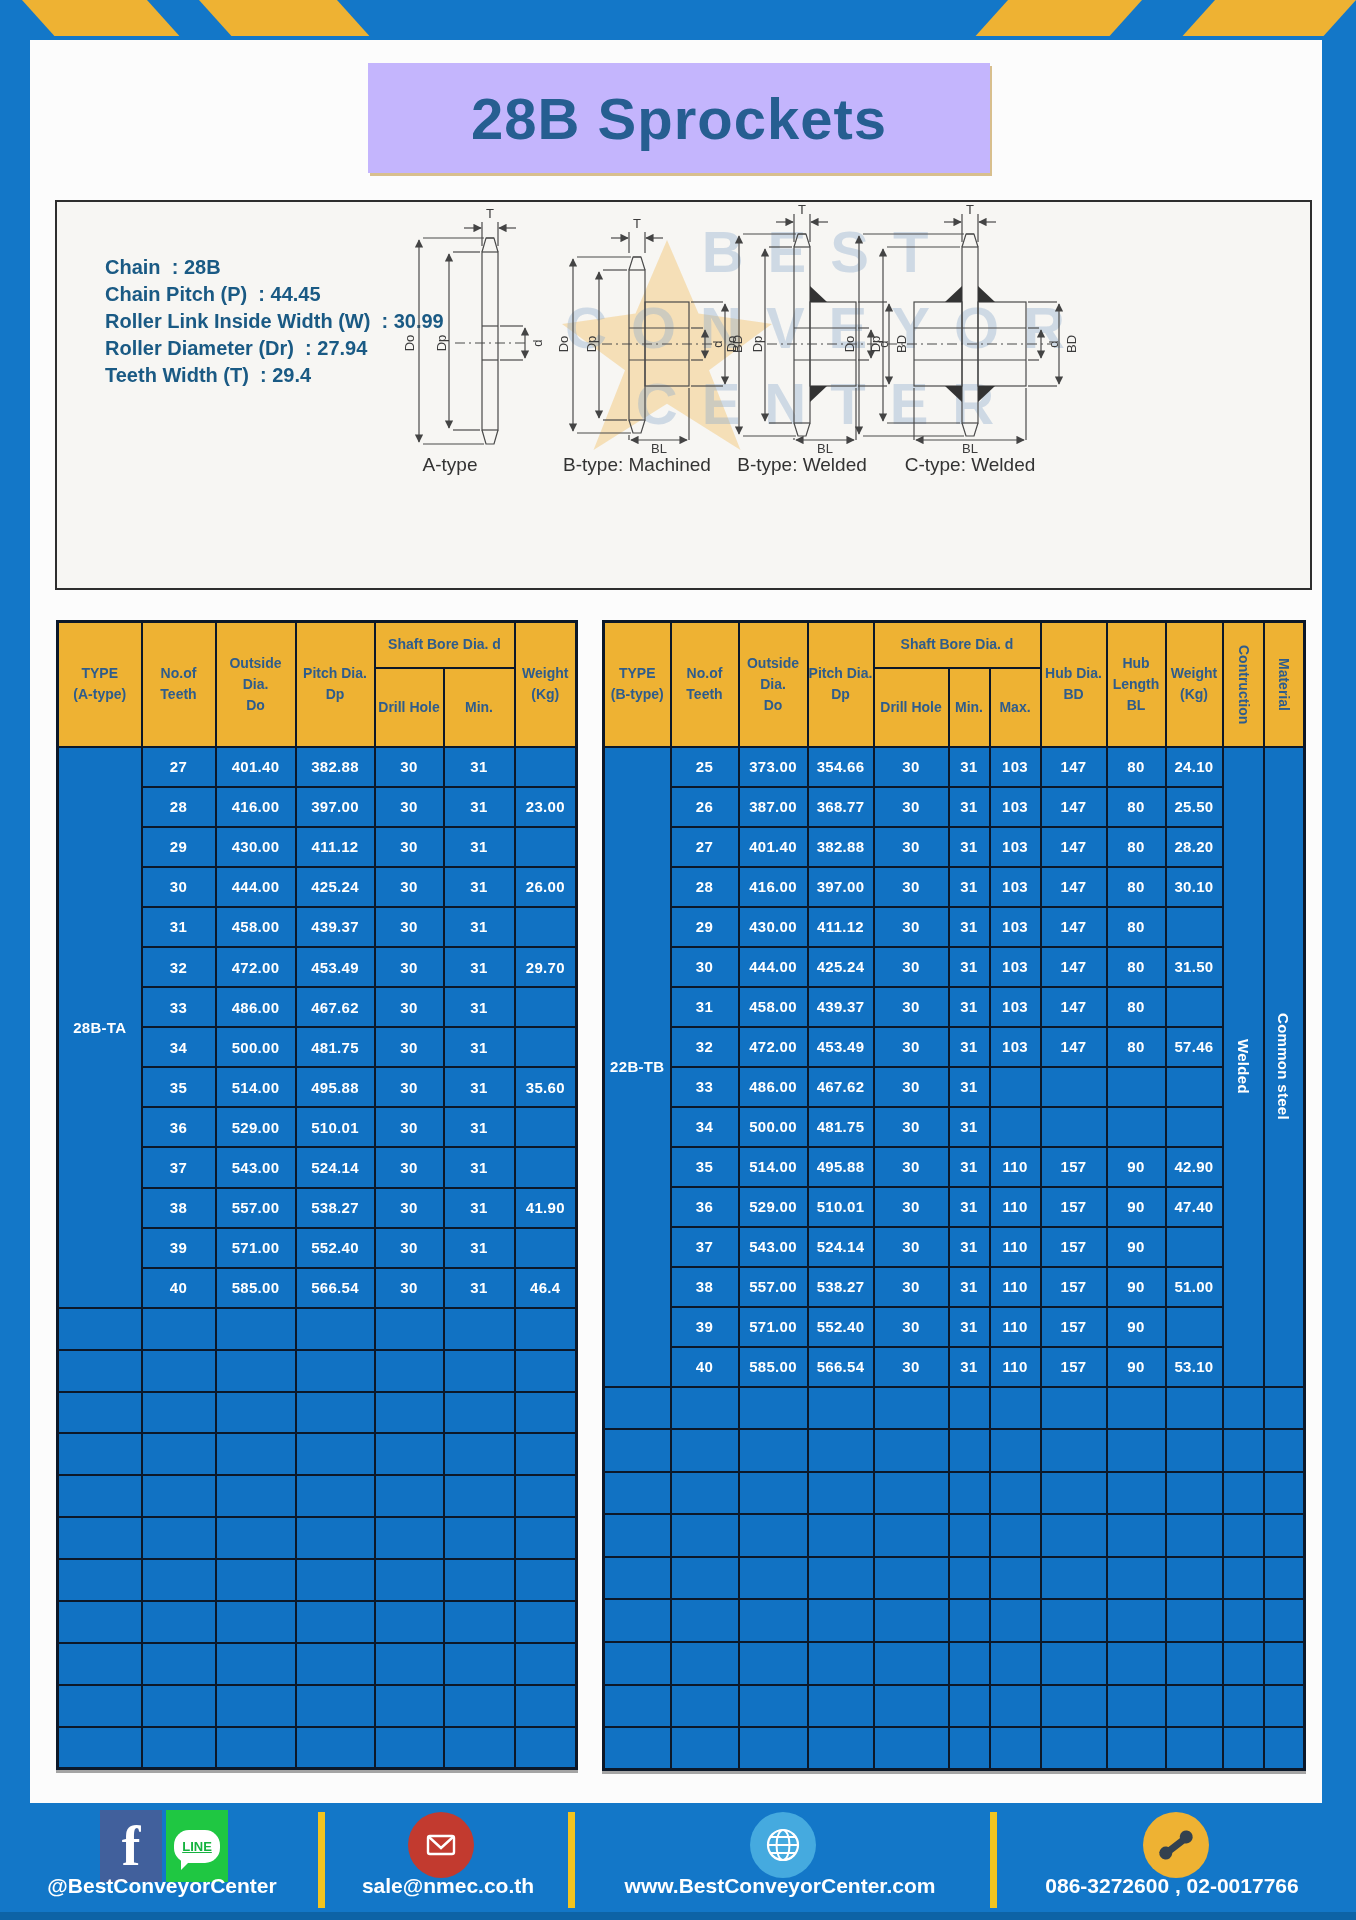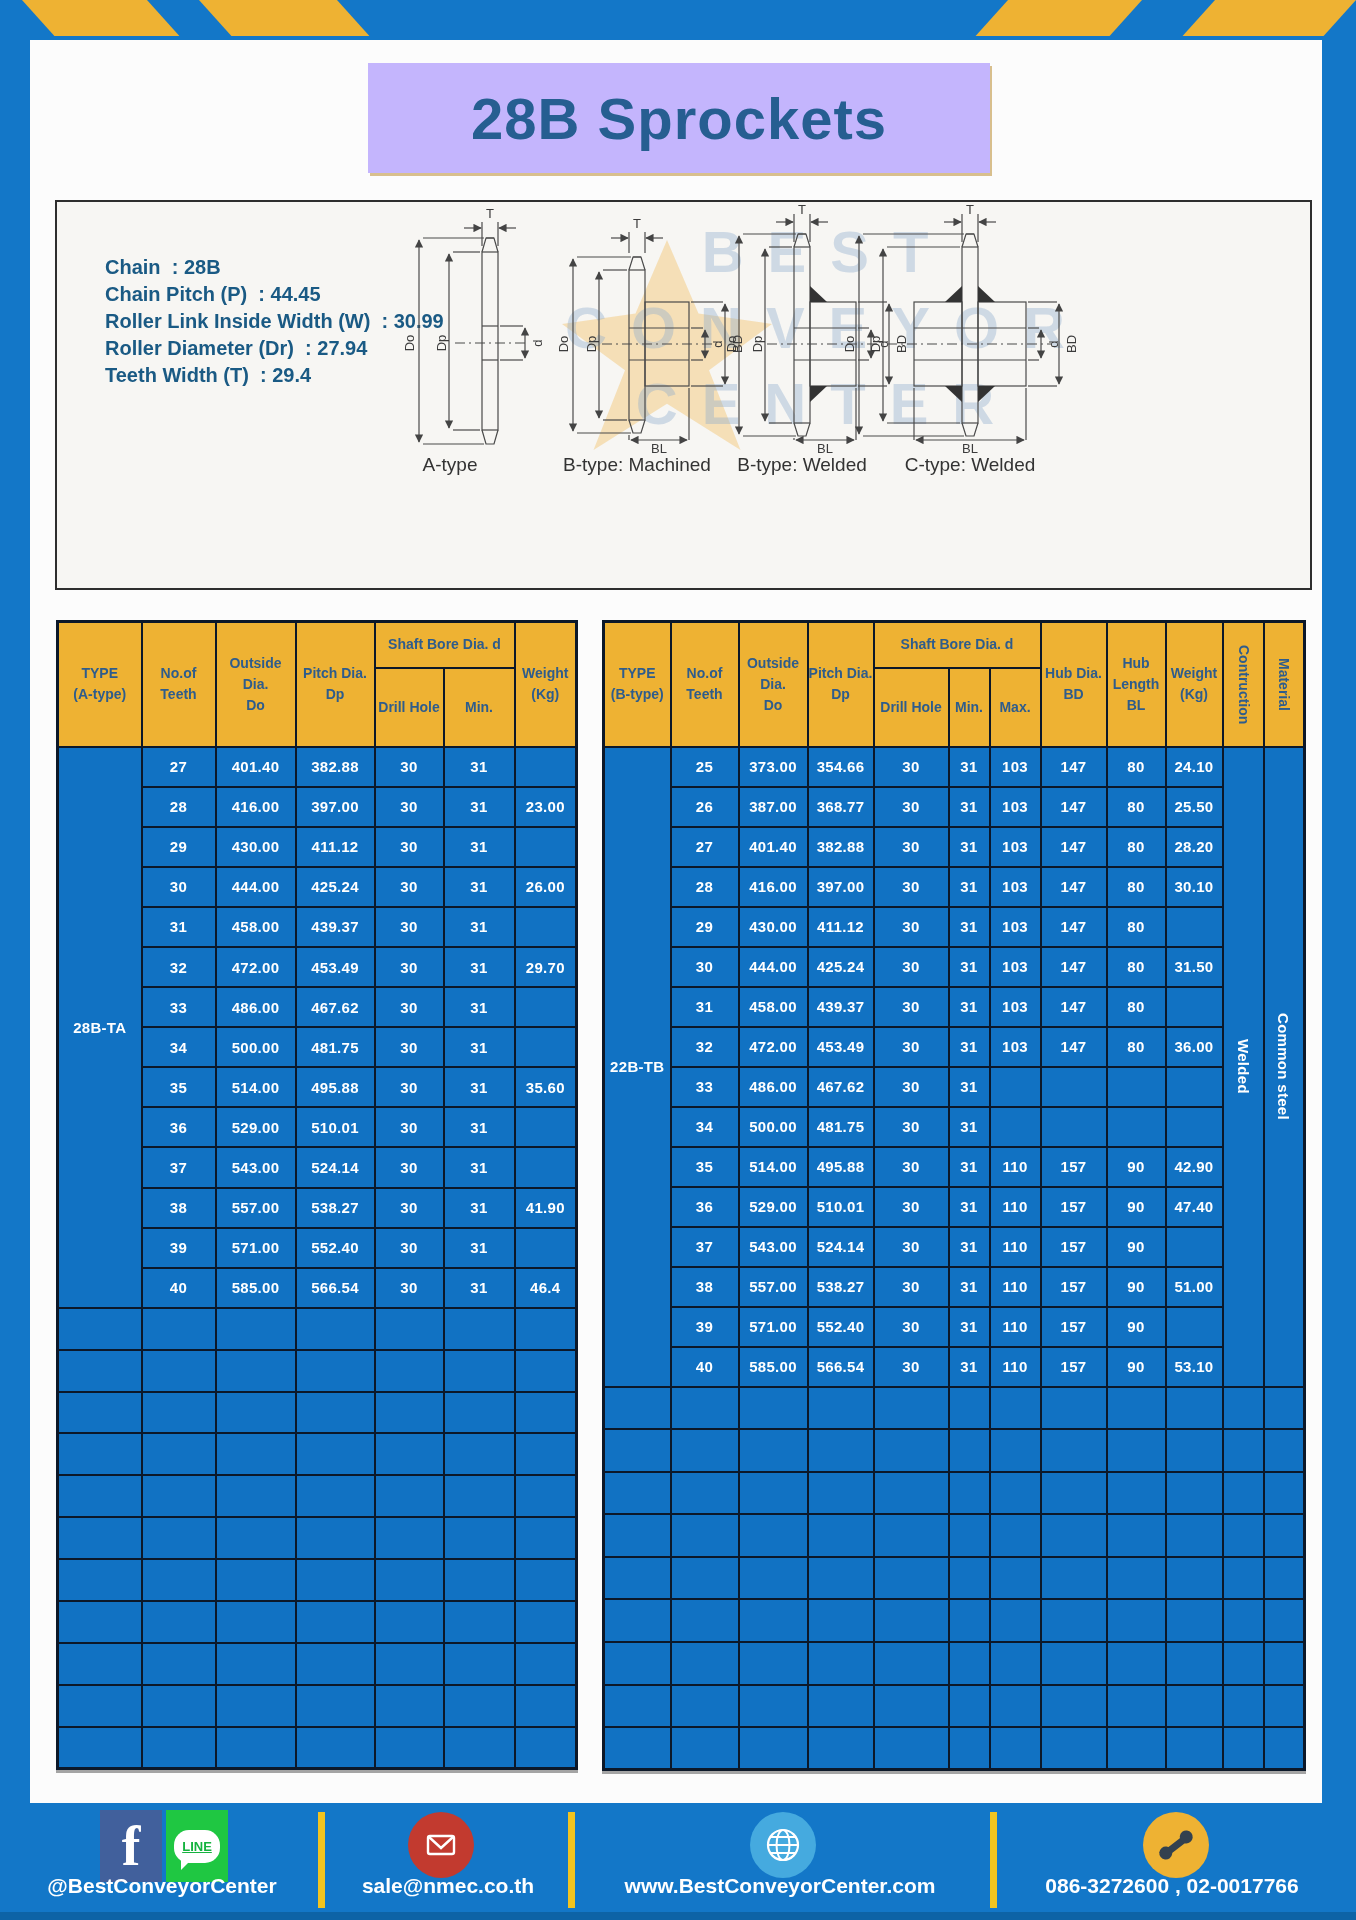--- a/index.html
+++ b/index.html
@@ -614,21 +614,21 @@
         </tr>
         <tr style="height: 40px;">
           <td>32</td>
           <td>472.00</td>
           <td>453.49</td>
           <td>30</td>
           <td>31</td>
           <td>103</td>
           <td>147</td>
           <td>80</td>
-          <td>36.00</td>
+          <td>57.46</td>
         </tr>
         <tr style="height: 40px;">
           <td>33</td>
           <td>486.00</td>
           <td>467.62</td>
           <td>30</td>
           <td>31</td>
           <td></td>
           <td></td>
           <td></td>

